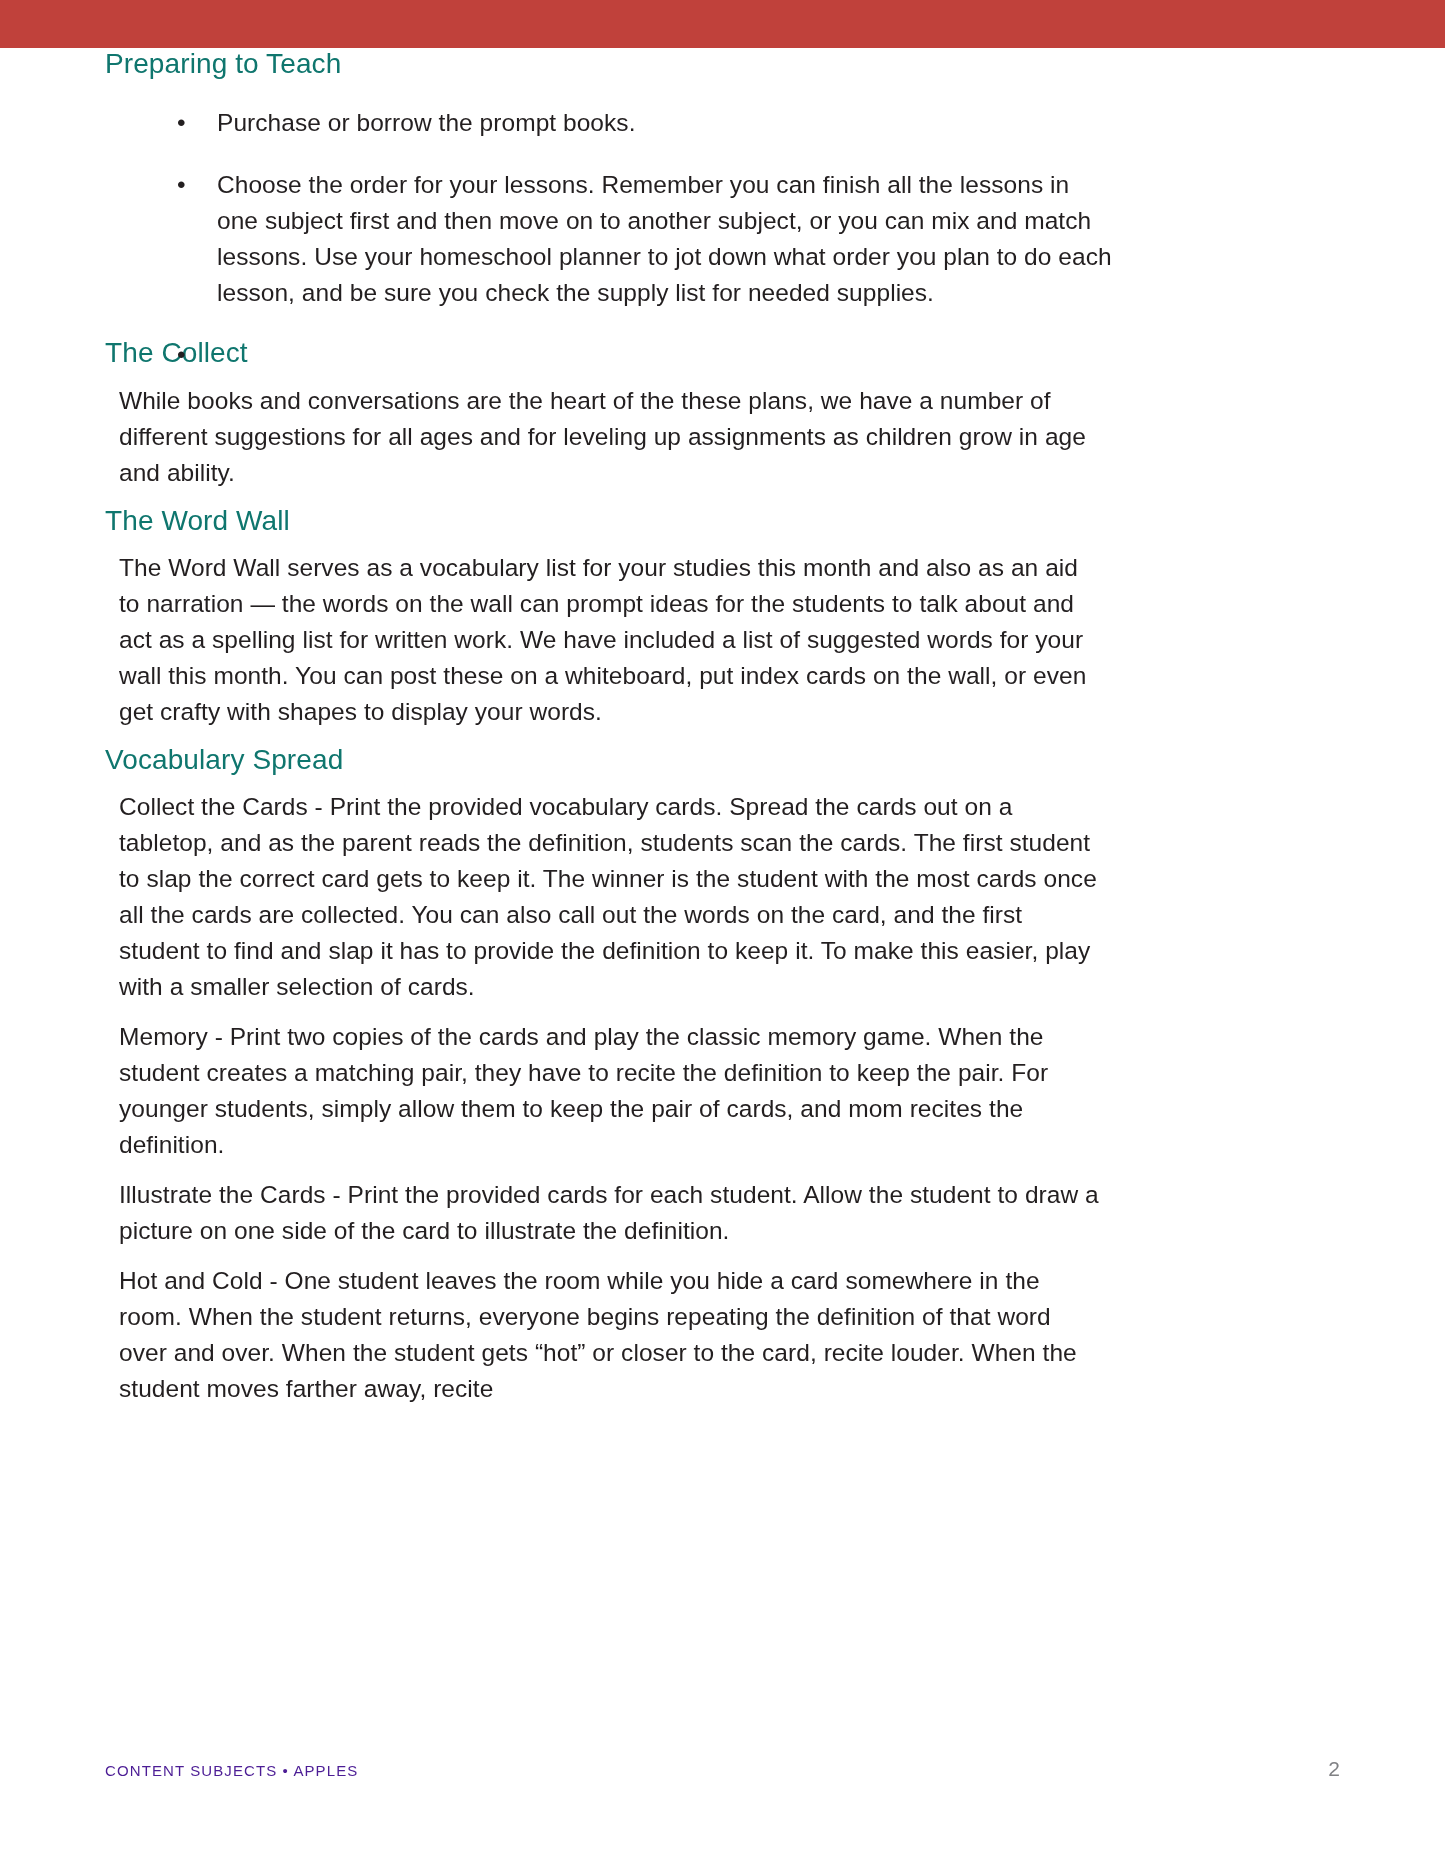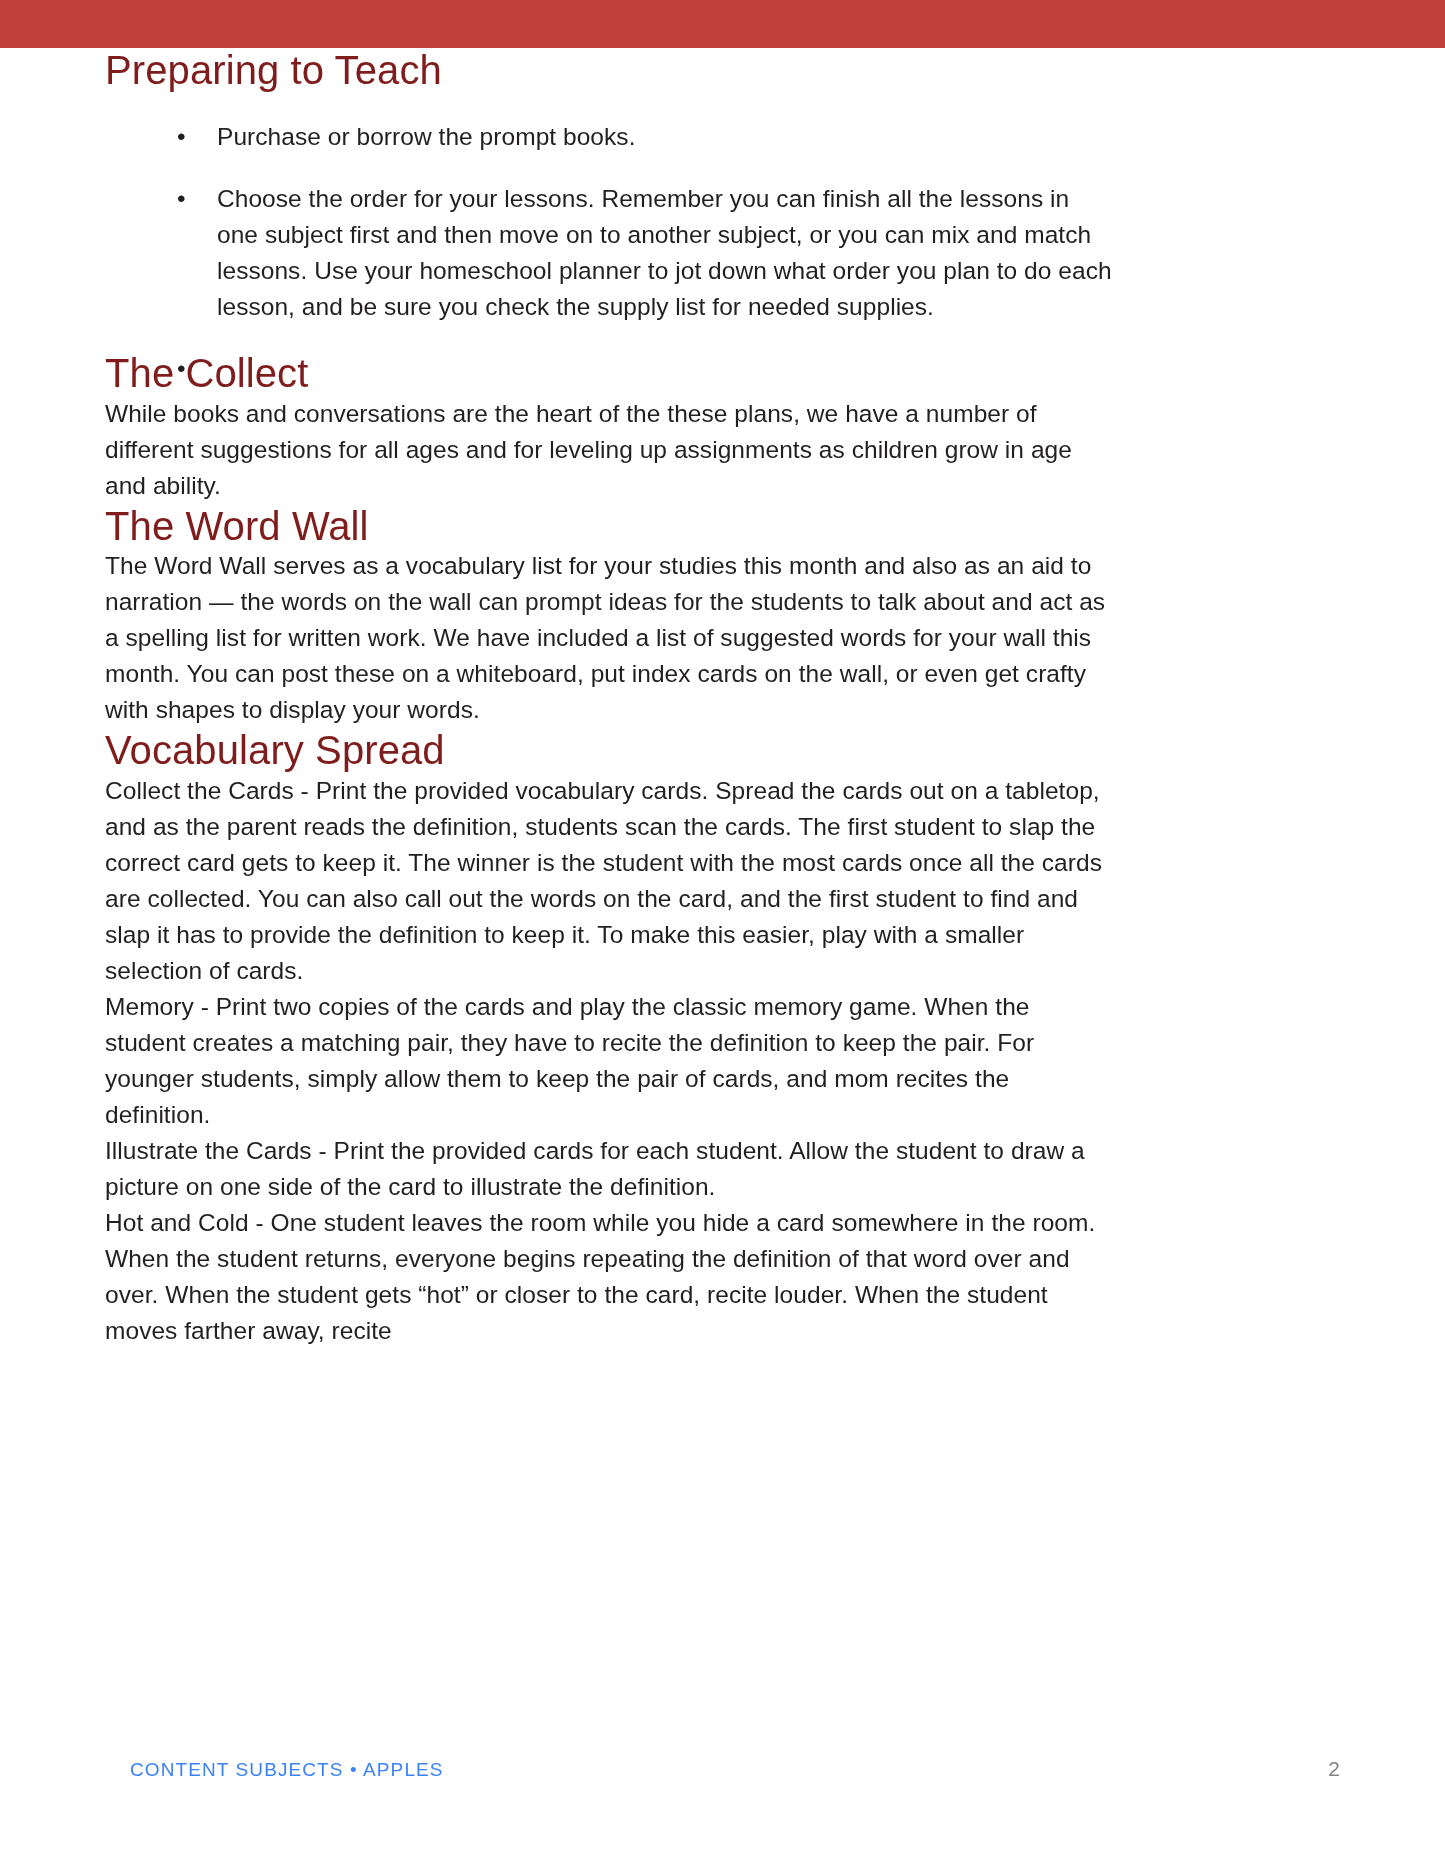--- a/index.html
+++ b/index.html
@@ -35,43 +35,43 @@
   
   .content {
     position: absolute;
     top: 48px;
     left: 105px;
     width: 1010px;
   }
 
   
   h1.section-heading {
-    color: #7f1d1d;
+    color: #0f766e;
     font-family: "Liberation Sans", "DejaVu Sans", sans-serif;
     font-weight: 300;
-    font-size: 40px;
+    font-size: 28px;
     line-height: 1.12;
     letter-spacing: 0.1px;
     margin: 0;
     padding: 0;
   }
 
   .heading-preparing { margin-top: 60px; }
   .heading-methods   { margin-top: 62px; }
   .heading-wordwall  { margin-top: 62px; }
   .heading-games     { margin-top: 66px; }
 
   
   p.body-text {
     color: #231f20;
     font-size: 24.5px;
     font-weight: 300;
     line-height: 1.47;
     letter-spacing: 0.05px;
-    margin: 0;
+    margin: 14px;
     padding: 0;
   }
 
   .para-gap { margin-top: 24px; }
   .para-after-heading { margin-top: 30px; }
 
   
   ul.bullet-list {
     list-style: none;
     margin: 0;
@@ -109,27 +109,26 @@
     position: absolute;
     left: 105px;
     right: 105px;
     bottom: 88px;
     display: flex;
     align-items: baseline;
     justify-content: space-between;
   }
 
   .footer-label {
-    color: #3b82f6;
-    font-size: 19px;
+    color: #4c1d95;
+    font-size: 15px;
     font-weight: 300;
     letter-spacing: 1.1px;
     text-transform: uppercase;
     white-space: nowrap;
-    margin-left: 25px;
   }
 
   .footer-page {
     color: #808184;
     font-size: 21px;
     font-weight: 300;
   }
 </style>
 </head>
 <body>

